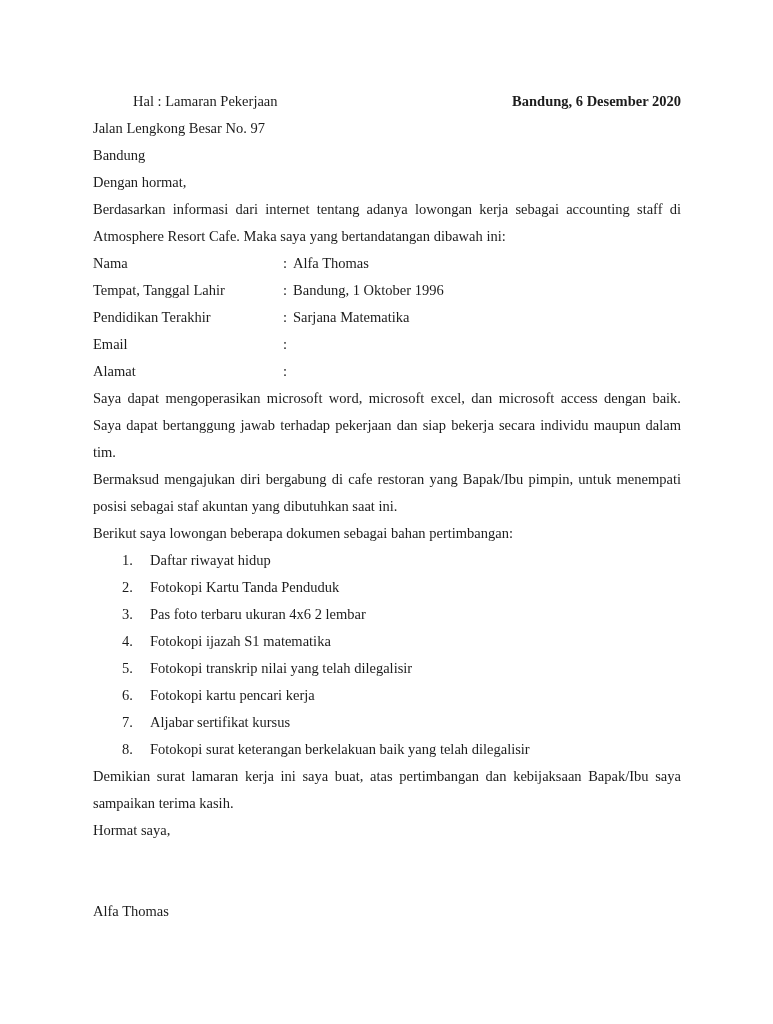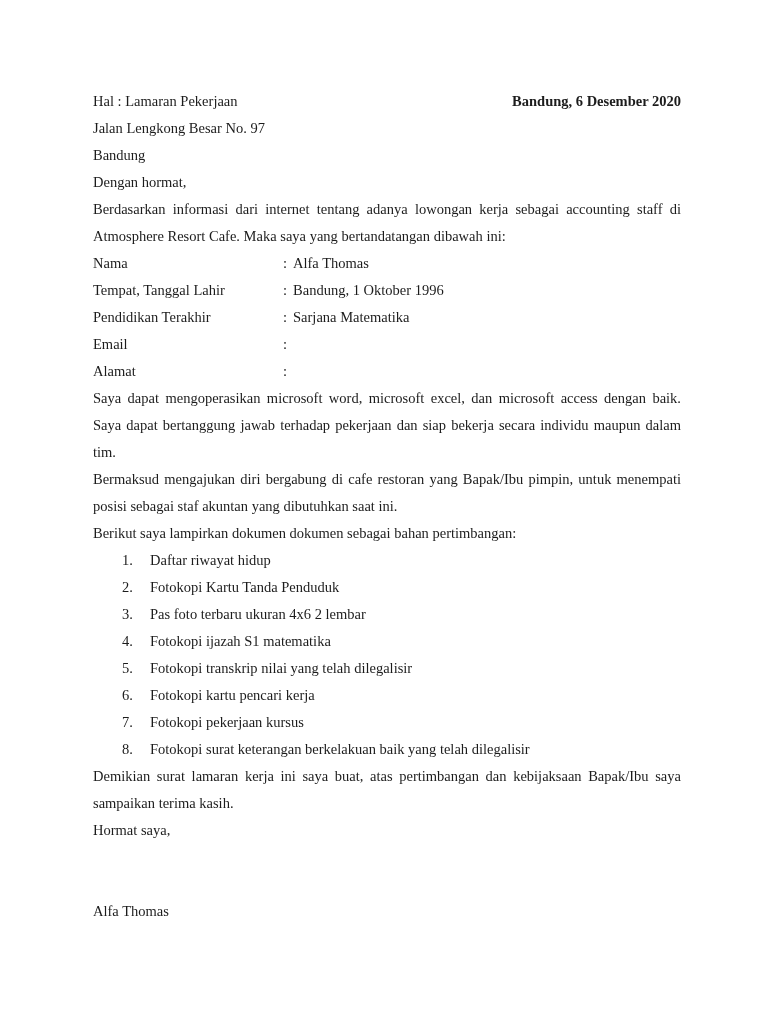--- a/index.html
+++ b/index.html
@@ -19,20 +19,21 @@
     overflow: hidden;
   }
   .letter {
     font-size: 14.5px;
     line-height: 27px;
   }
   .header-row {
     display: flex;
     justify-content: space-between;
     align-items: flex-end;
+    margin-left: 40px;
   }
   .date {
     font-weight: bold;
   }
   .para {
     text-align: justify;
   }
   .spacer-line {
   }
   .data-row {
@@ -94,21 +95,21 @@
       <span class="data-label">Email</span>
       <span class="data-sep">:</span>
     </div>
     <div class="data-row">
       <span class="data-label">Alamat</span>
       <span class="data-sep">:</span>
     </div>
 
     <div class="para">Saya dapat mengoperasikan microsoft word, microsoft excel, dan microsoft access dengan baik. Saya dapat bertanggung jawab terhadap pekerjaan dan siap bekerja secara individu maupun dalam tim.</div>
     <div class="para">Bermaksud mengajukan diri bergabung di cafe restoran yang Bapak/Ibu pimpin, untuk menempati posisi sebagai staf akuntan yang dibutuhkan saat ini.</div>
-    <div>Berikut saya lampirkan dokumen dokumen sebagai bahan pertimbangan:</div>
+    <div>Berikut saya lowongan beberapa dokumen sebagai bahan pertimbangan:</div>
 
     <div class="attachment-item">
       <span class="item-number">1.</span>
       <span>Daftar riwayat hidup</span>
     </div>
     <div class="attachment-item">
       <span class="item-number">2.</span>
       <span>Fotokopi Kartu Tanda Penduduk</span>
     </div>
     <div class="attachment-item">
@@ -122,21 +123,21 @@
     <div class="attachment-item">
       <span class="item-number">5.</span>
       <span>Fotokopi transkrip nilai yang telah dilegalisir</span>
     </div>
     <div class="attachment-item">
       <span class="item-number">6.</span>
       <span>Fotokopi kartu pencari kerja</span>
     </div>
     <div class="attachment-item">
       <span class="item-number">7.</span>
-      <span>Fotokopi pekerjaan kursus</span>
+      <span>Aljabar sertifikat kursus</span>
     </div>
     <div class="attachment-item">
       <span class="item-number">8.</span>
       <span>Fotokopi surat keterangan berkelakuan baik yang telah dilegalisir</span>
     </div>
 
     <div class="para">Demikian surat lamaran kerja ini saya buat, atas pertimbangan dan kebijaksaan Bapak/Ibu saya sampaikan terima kasih.</div>
 
     <div class="spacer-line">Hormat saya,</div>
 

